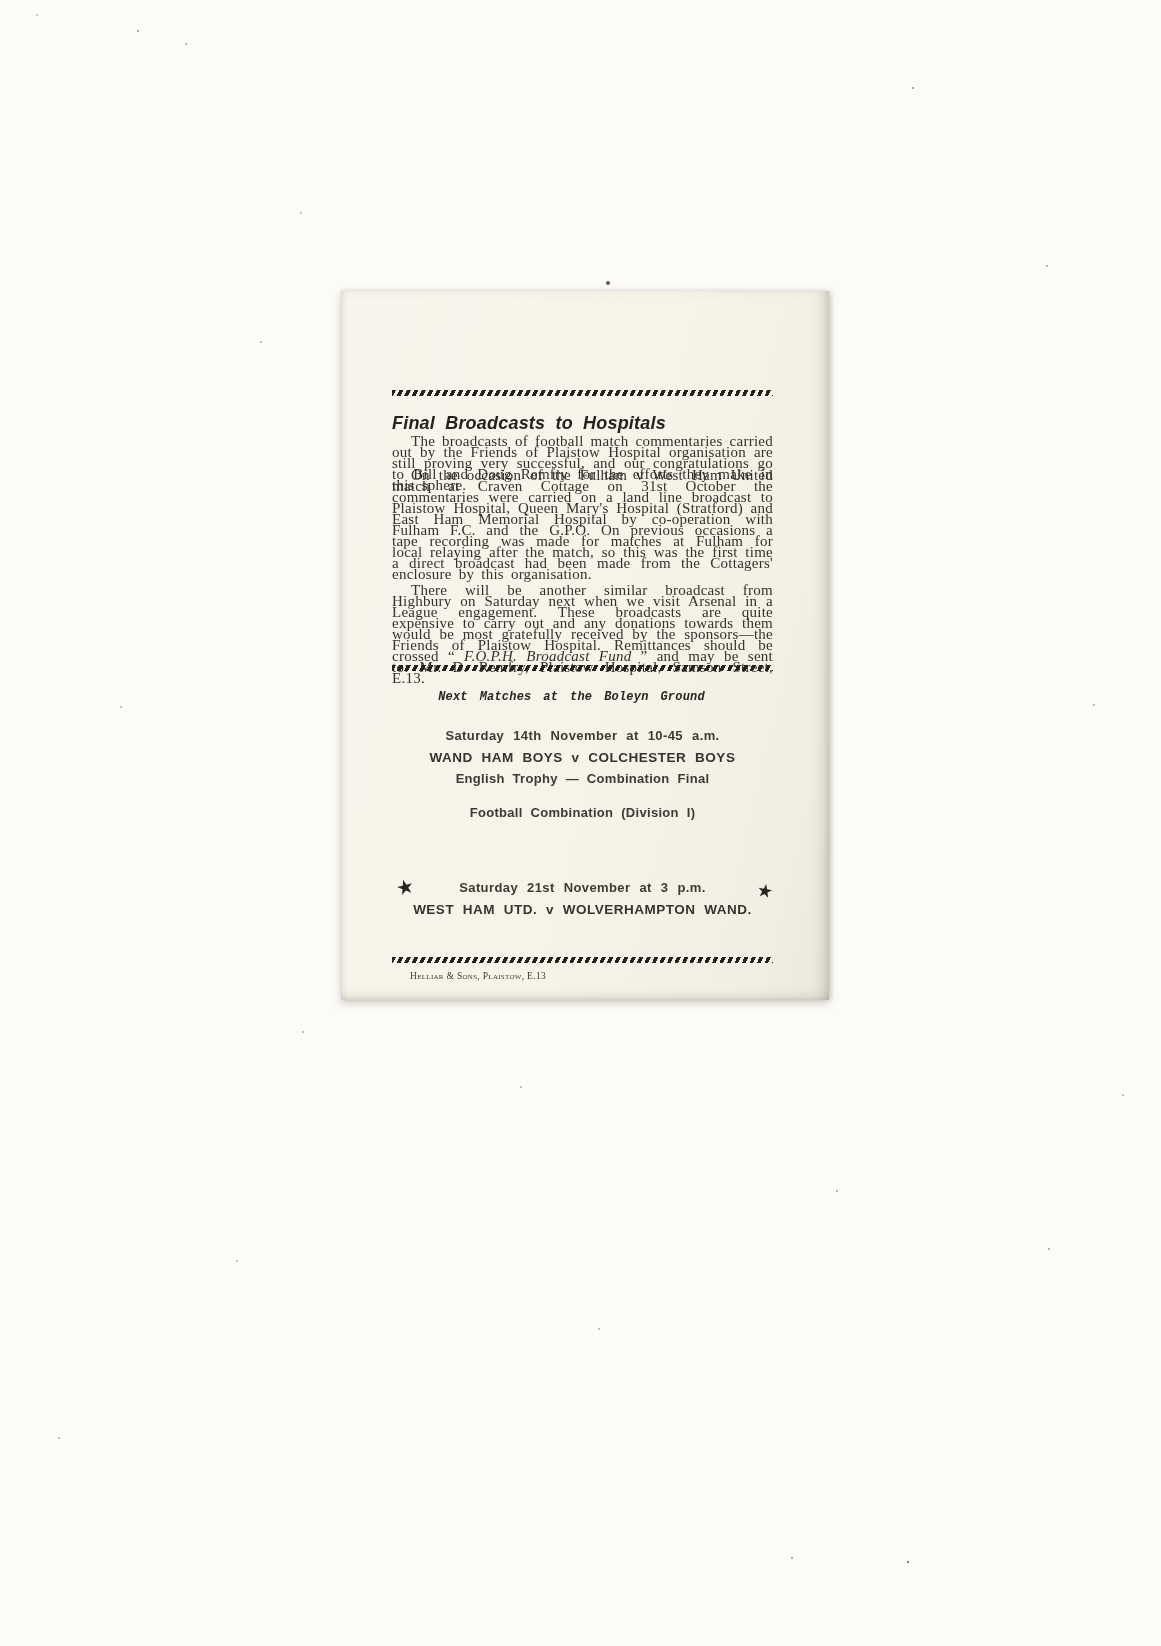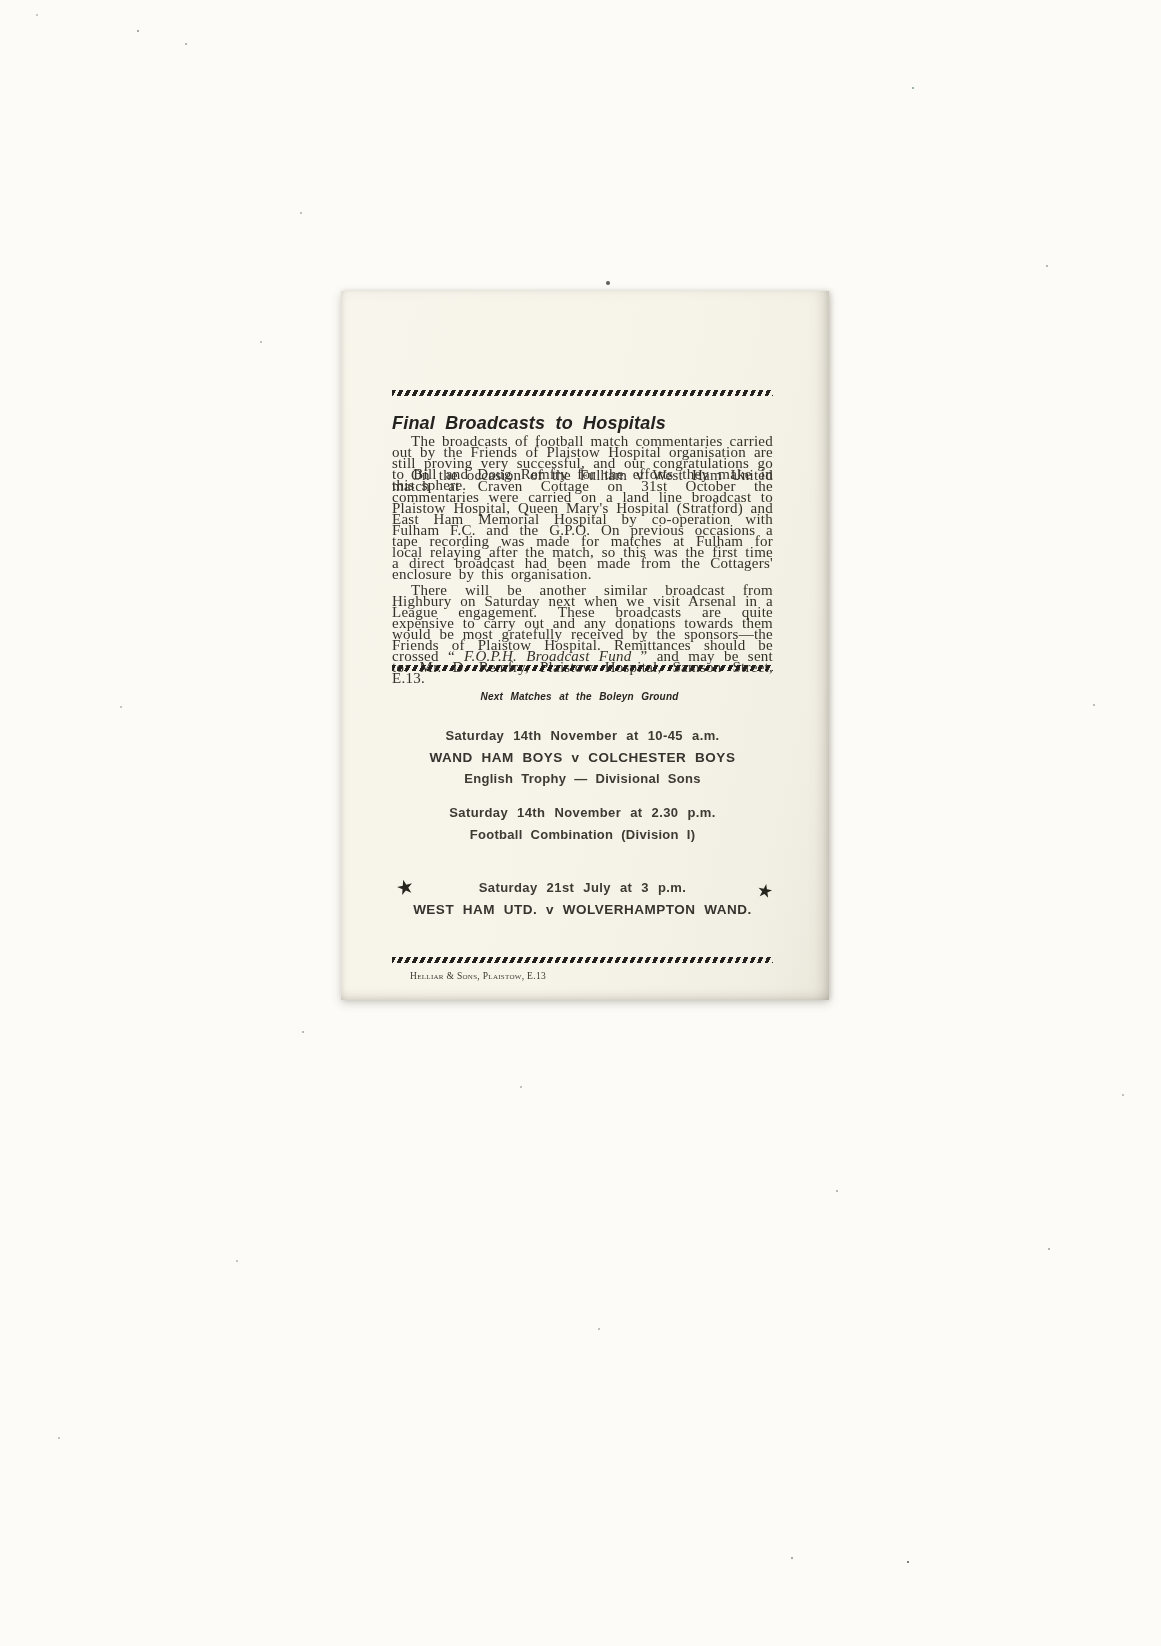--- a/index.html
+++ b/index.html
@@ -101,28 +101,28 @@
     color: #34312b;
     margin: 0;
   }
   .para-1 { top: 145px; }
   .para-2 { top: 179px; }
   .para-3 { top: 294px; }
   .ital { font-style: italic; }
 
   .fixtures-title {
     position: absolute;
-    left: 48px;
+    left: 40px;
     top: 398px;
     width: 381px;
     text-align: center;
-    font-family: Liberation Sans, sans-serif;
+    font-family: Liberation Mono, monospace;
     font-style: italic;
     font-weight: 700;
-    font-size: 10px;
+    font-size: 12px;
     line-height: 16px;
     word-spacing: 4.5px;
     letter-spacing: 0.2px;
     color: #26251f;
   }
 
   .match-block {
     position: absolute;
     left: 51px;
     width: 381px;
@@ -197,32 +197,31 @@
 
   <p class="para para-3"><span>There will be another similar broadcast from Highbury on Saturday next when we visit Arsenal in a League engagement. These broadcasts are quite expensive to carry out and any donations towards them would be most gratefully received by the sponsors—the Friends of Plaistow Hospital. Remittances should be crossed “ </span><span class="ital">F.O.P.H. Broadcast Fund</span><span> ” and may be sent to: Mr. D. Remfry, Plaistow Hospital, Samson Street, E.13.</span></p>
 
   <div class="rope rope-middle"></div>
 
   <div class="fixtures-title">Next Matches at the Boleyn Ground</div>
 
   <div class="match-block match-1">
     <div class="match-date">Saturday 14th November at 10-45 a.m.</div>
     <div class="match-fixture">WAND HAM BOYS v COLCHESTER BOYS</div>
-    <div class="match-competition">English Trophy — Divisional Sons</div>
+    <div class="match-competition">English Trophy — Combination Final</div>
   </div>
 
   <div class="match-block match-2">
-    <div class="match-date">Saturday 14th November at 2.30 p.m.</div>
     <div class="match-competition">Football Combination (Division I)</div>
   </div>
 
   <div class="match-block match-3">
     <span class="star star-left">★</span>
     <span class="star star-right">★</span>
-    <div class="match-date">Saturday 21st July at 3 p.m.</div>
+    <div class="match-date">Saturday 21st November at 3 p.m.</div>
     <div class="match-fixture">WEST HAM UTD. v WOLVERHAMPTON WAND.</div>
   </div>
 
   <div class="rope rope-bottom"></div>
 
   <div class="printer-credit">Helliar &amp; Sons, Plaistow, E.13</div>
 
 </div>
 
 </body></html>

